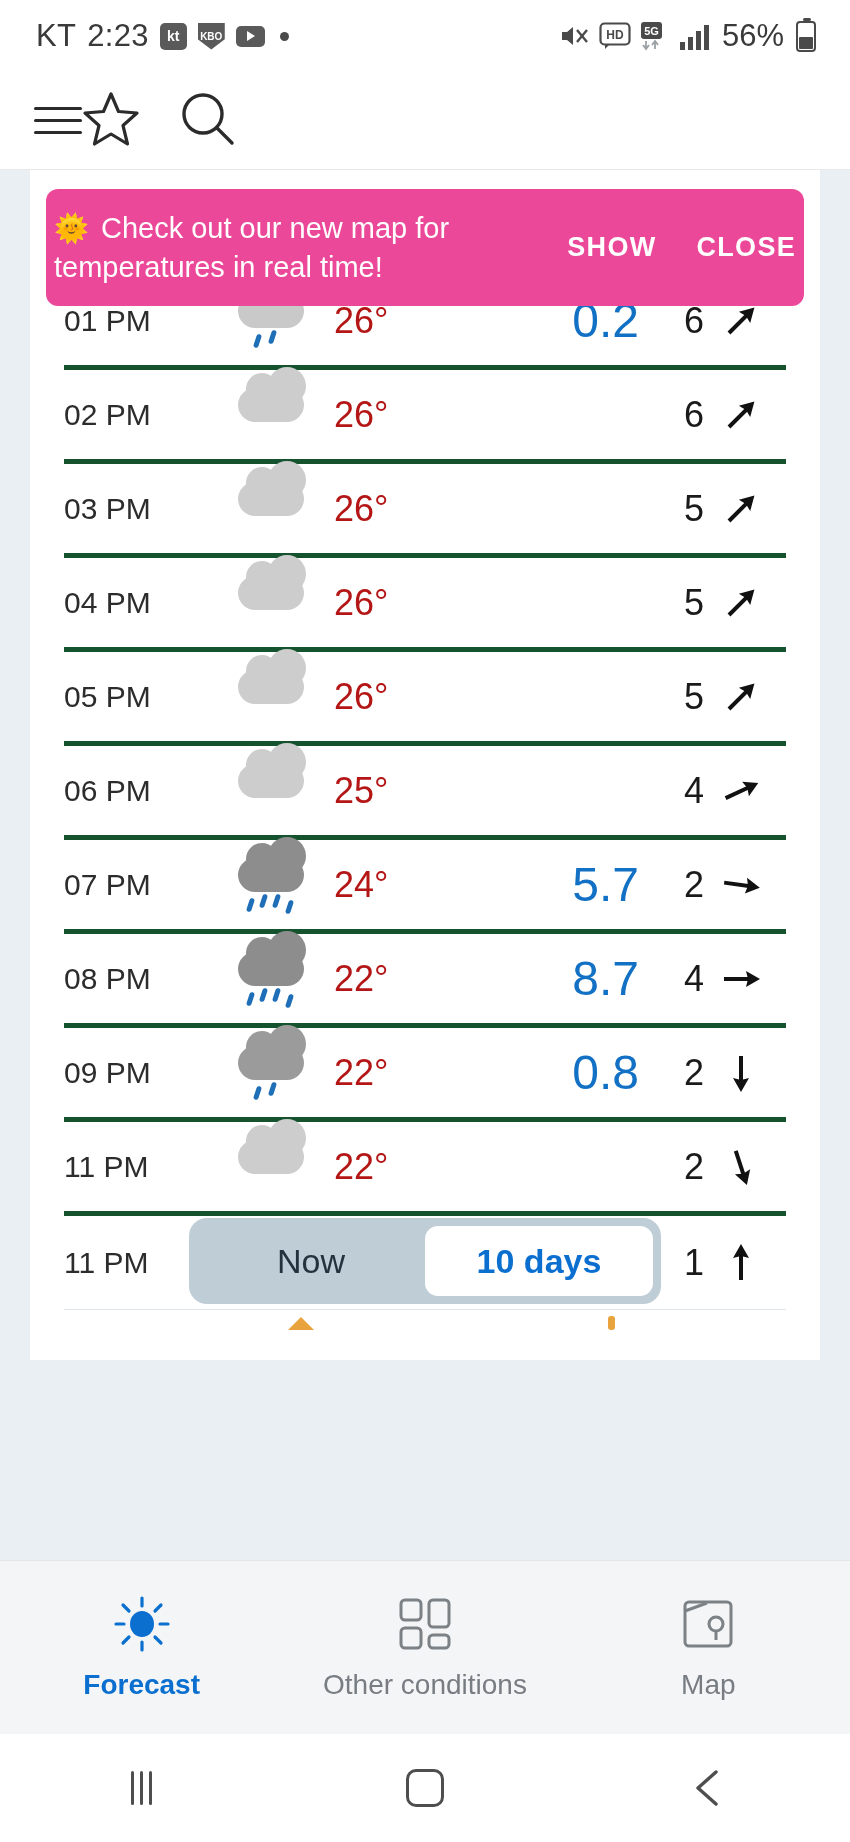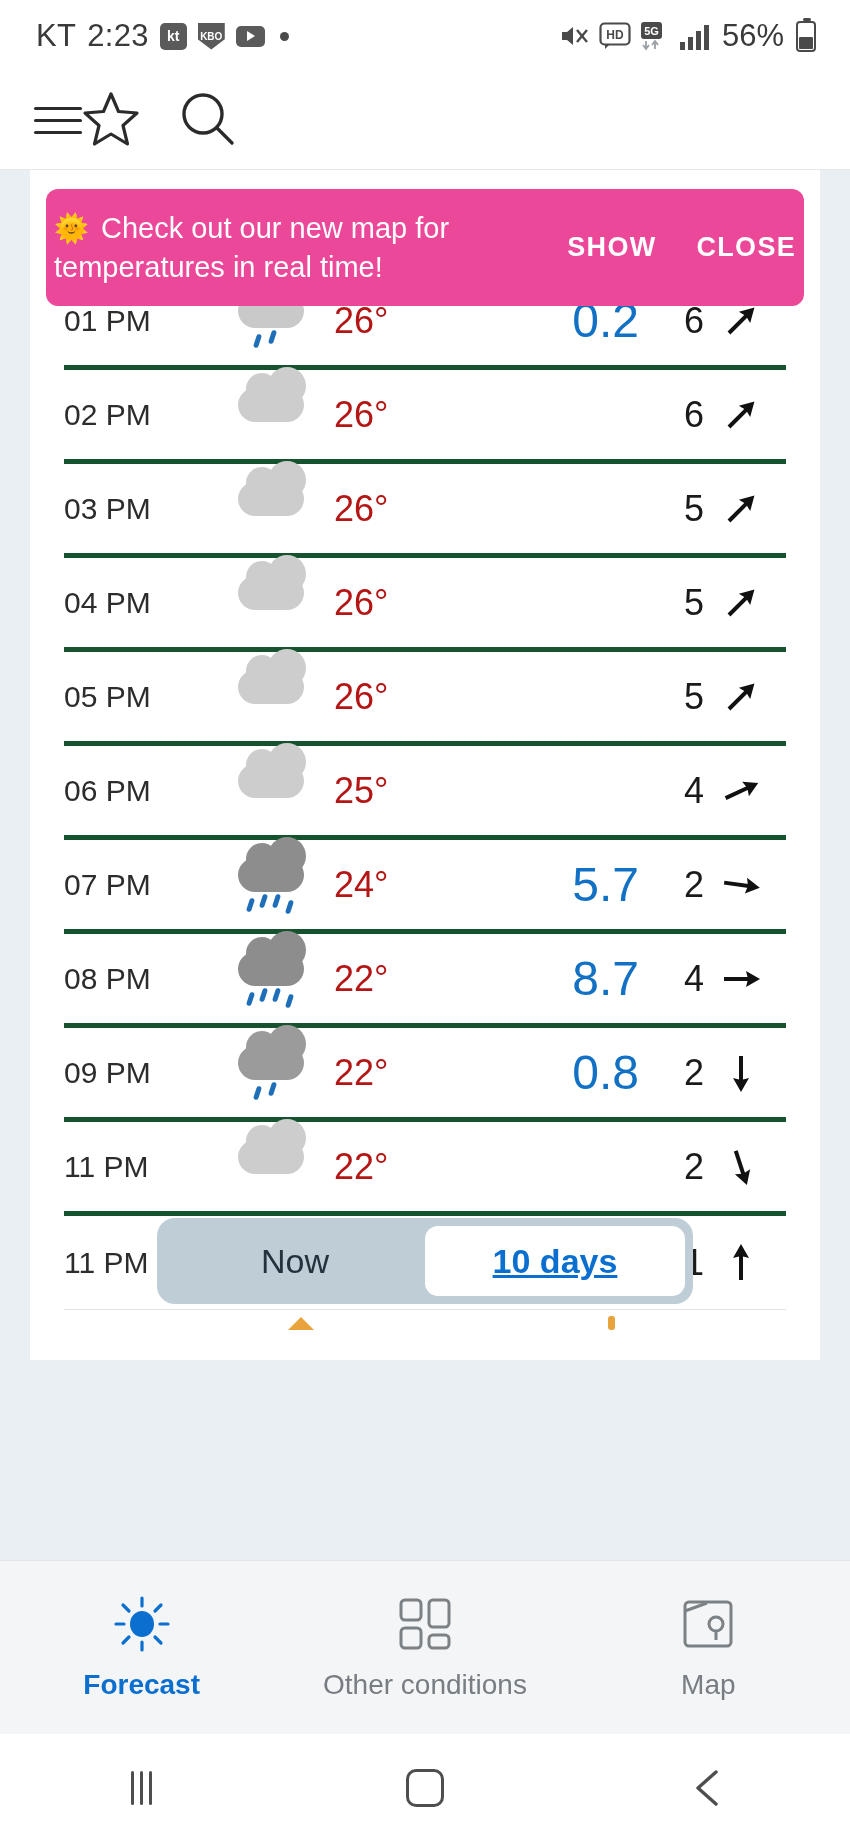--- a/index.html
+++ b/index.html
@@ -124,27 +124,27 @@
     border-radius: 50%; background: #5f6b70;
     box-shadow: 9px -4px 0 0 #ffffff;
   }
 
   
   .toggle-wrap {
     position: absolute; left: 50%; transform: translateX(-50%);
     bottom: 56px; z-index: 30;
     background: #bfcdd6; border-radius: 18px;
     display: flex; align-items: center; padding: 8px;
-    width: 536px; height: 86px;
+    width: 472px; height: 86px;
   }
   .toggle-seg {
     flex: 1; height: 100%; display: flex; align-items: center; justify-content: center;
     font-size: 34px; color: #23323c; cursor: pointer; border-radius: 13px;
   }
-  .toggle-seg.active { background: #ffffff; color: #0b6fd0; font-weight: bold; text-decoration: underline; }
+  .toggle-seg.active { background: #ffffff; color: #0b6fd0; font-weight: bold; }
 
   
   .marker { position: absolute; bottom: 30px; width: 0; height: 0; z-index: 5;}
   .marker.m1 { left: 258px; border-left: 13px solid transparent; border-right: 13px solid transparent; border-bottom: 13px solid #e8a33d; }
   .marker.m2 { left: 578px; width: 7px; height: 14px; background: #e8a33d; border-radius: 3px; }
 
   
   .bottomnav {
     position: absolute; left: 0; right: 0; bottom: 108px; height: 174px;
     background: #f4f5f6; display: flex; align-items: center;

